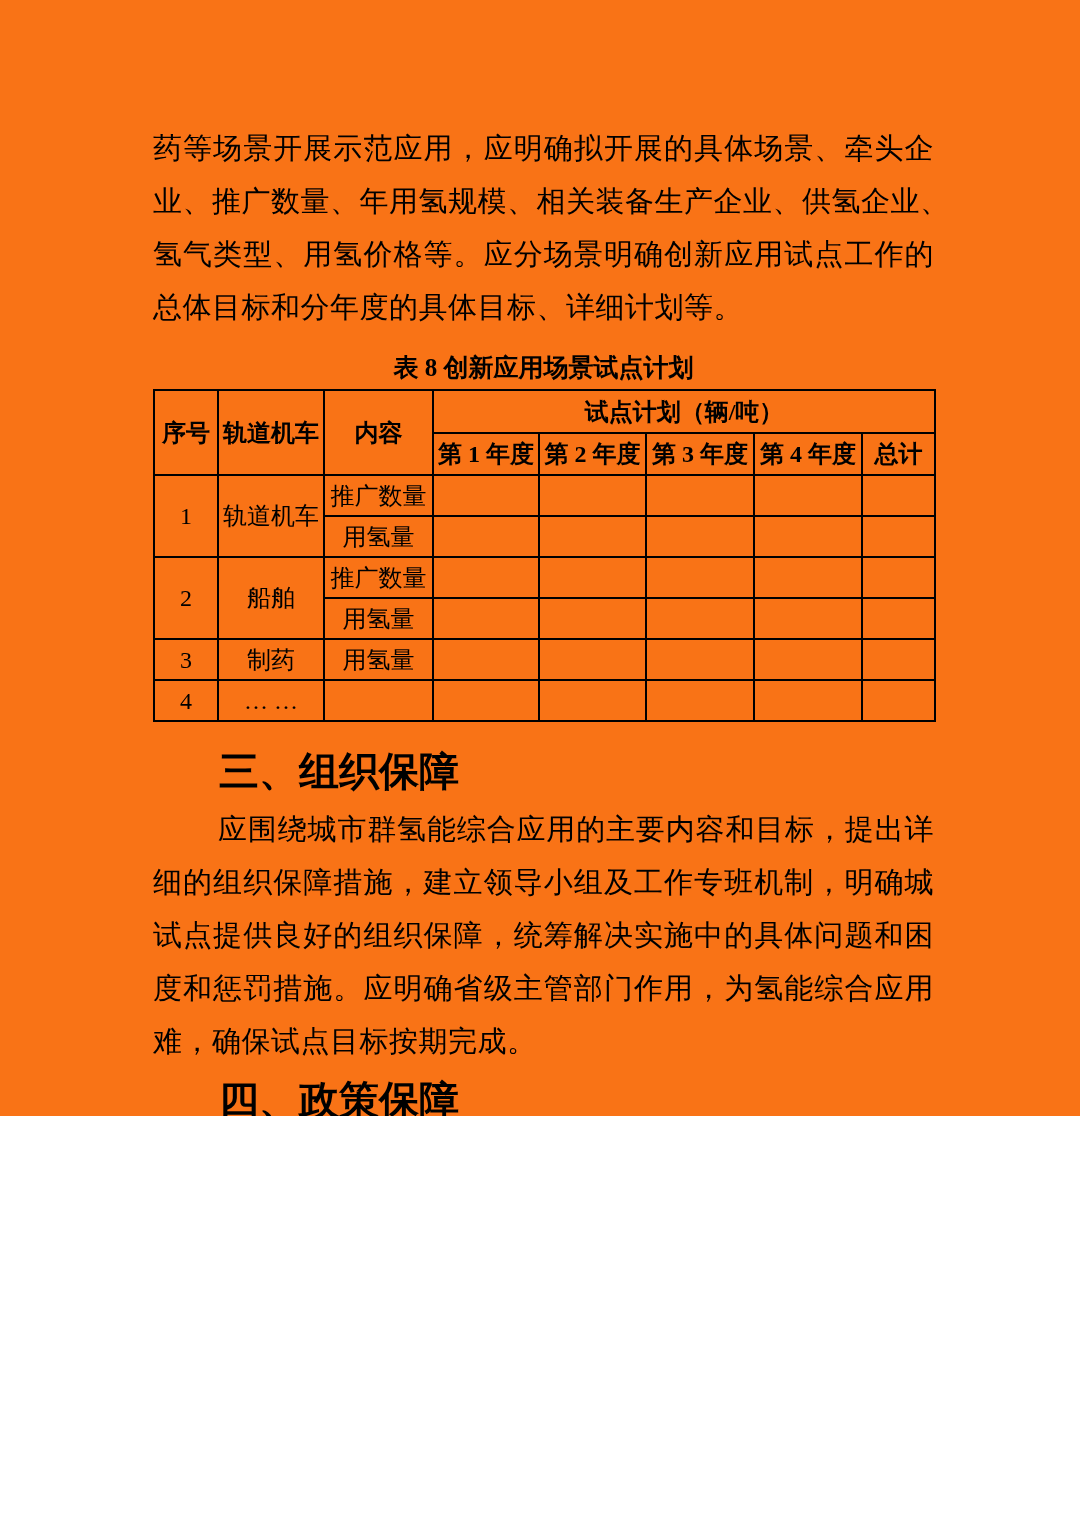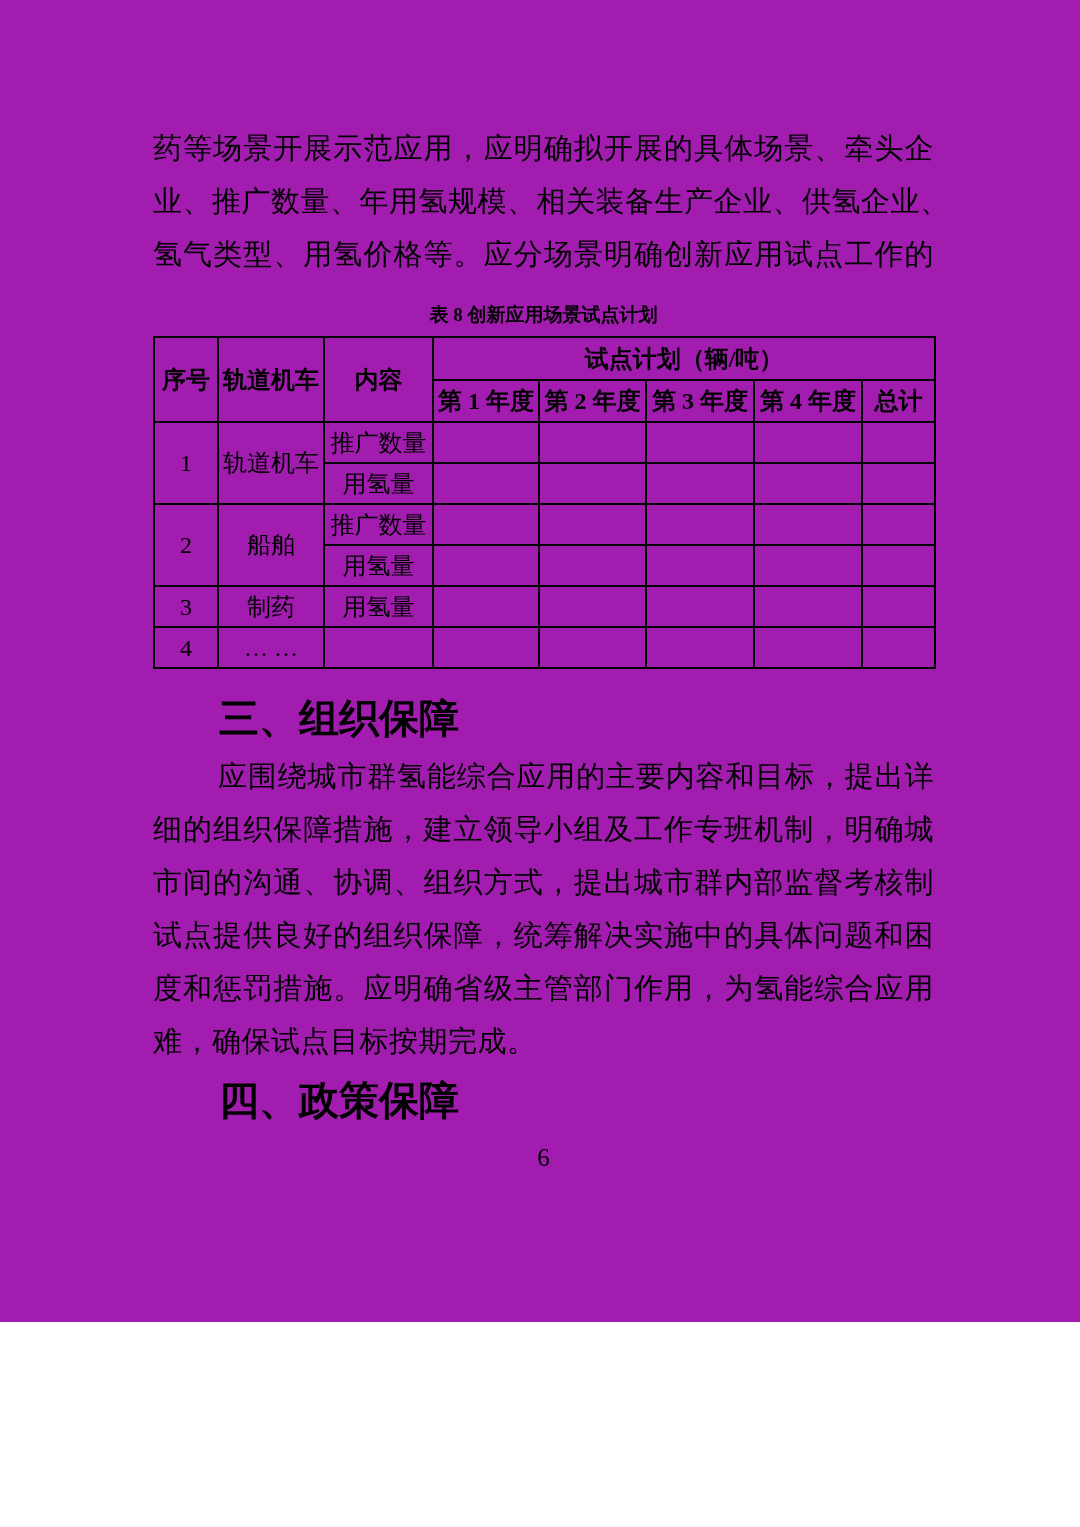--- a/index.html
+++ b/index.html
@@ -1,22 +1,22 @@
 <!DOCTYPE html>
 <html lang="zh"><head>
 <meta charset="utf-8">
 <style>
   html, body { margin: 0; padding: 0; background: #ffffff; }
   .page {
     position: relative;
     width: 1080px;
-    height: 1322px;
+    height: 1116px;
     box-sizing: border-box;
     padding: 122px 146px 0 153px;
-    background: #a21caf;
+    background: #f97316;
     color: #000000;
     font-family: "Liberation Serif", "DejaVu Serif", serif;
     overflow: hidden;
   }
   
   .para { width: 781px; }
   .line {
     font-size: 29px;
     line-height: 53px;
     text-align: justify;
@@ -25,21 +25,21 @@
     white-space: nowrap;
     letter-spacing: 0.5px;
   }
   .line.last { text-align-last: left; }
   .line.indent { text-indent: 65px; }
 
   .table-title {
     margin-top: 14px;
     width: 781px;
     text-align: center;
-    font-size: 19px;
+    font-size: 25px;
     line-height: 40px;
     font-weight: bold;
   }
 
   table.plan {
     margin-top: 1px;
     border-collapse: collapse;
     table-layout: fixed;
     width: 781px;
   }
@@ -78,20 +78,21 @@
 </style>
 </head>
 <body>
 
 <div class="page">
 
   <div class="para">
     <div class="line">药等场景开展示范应用，应明确拟开展的具体场景、牵头企</div>
     <div class="line">业、推广数量、年用氢规模、相关装备生产企业、供氢企业、</div>
     <div class="line">氢气类型、用氢价格等。应分场景明确创新应用试点工作的</div>
+    <div class="line last">总体目标和分年度的具体目标、详细计划等。</div>
   </div>
 
   <div class="table-title">表 8 创新应用场景试点计划</div>
 
   <table class="plan">
     <colgroup>
       <col style="width:64px">
         <col style="width:106px">
         <col style="width:109px">
       <col style="width:106px">
@@ -172,21 +173,20 @@
         <td></td>
         <td></td>
       </tr>
     </tbody>
   </table>
 
   <div class="section-heading">三、组织保障</div>
   <div class="para after-heading">
     <div class="line indent">应围绕城市群氢能综合应用的主要内容和目标，提出详</div>
     <div class="line">细的组织保障措施，建立领导小组及工作专班机制，明确城</div>
-    <div class="line">市间的沟通、协调、组织方式，提出城市群内部监督考核制</div>
     <div class="line">试点提供良好的组织保障，统筹解决实施中的具体问题和困</div>
     <div class="line">度和惩罚措施。应明确省级主管部门作用，为氢能综合应用</div>
     <div class="line last">难，确保试点目标按期完成。</div>
   </div>
 
   <div class="section-heading" style="margin-top:14px">四、政策保障</div>
 
   <div class="page-number">6</div>
 
 </div>

